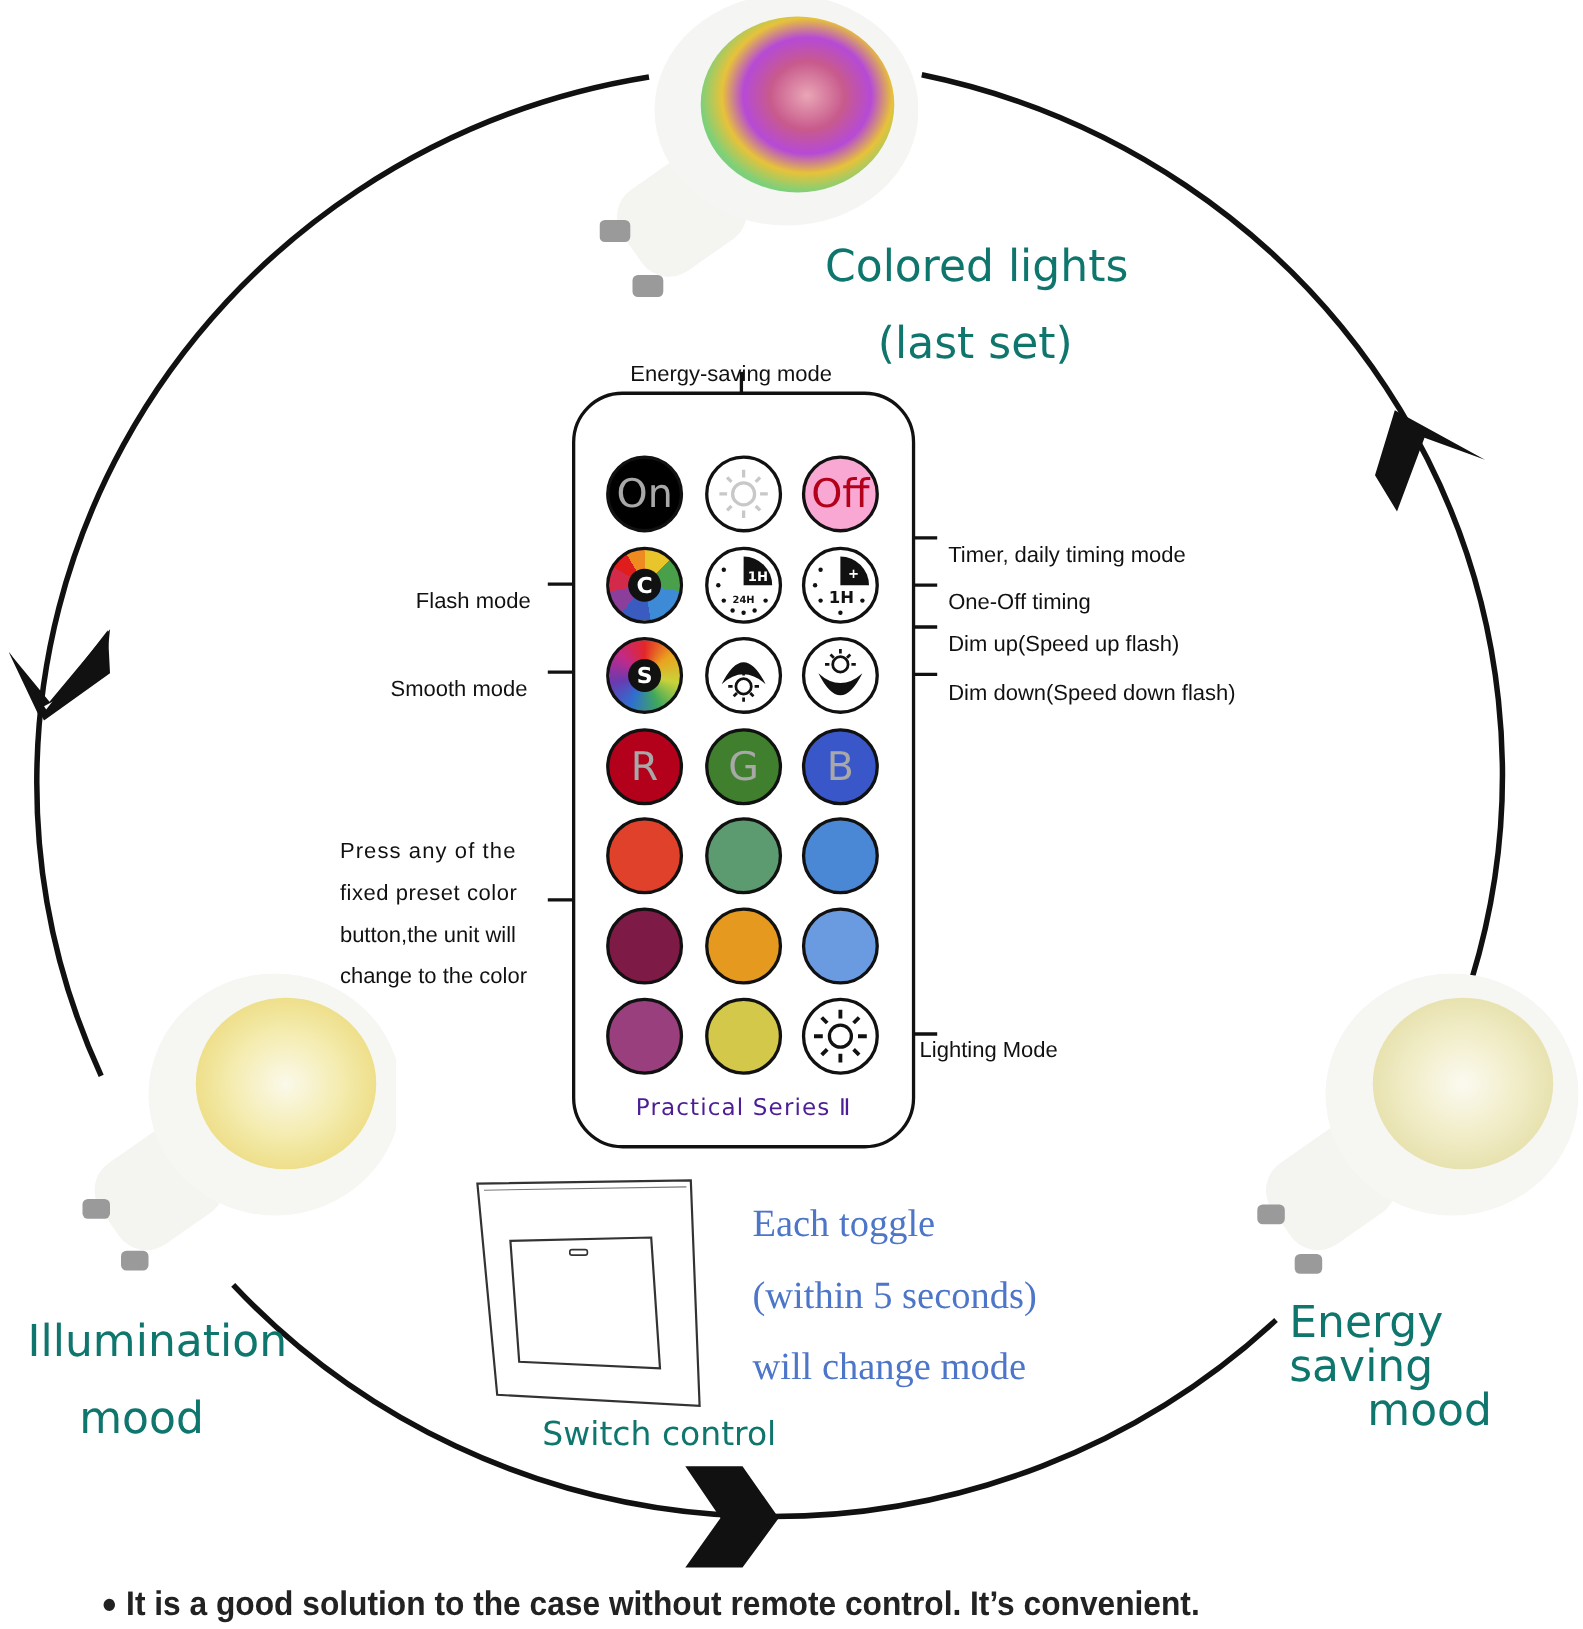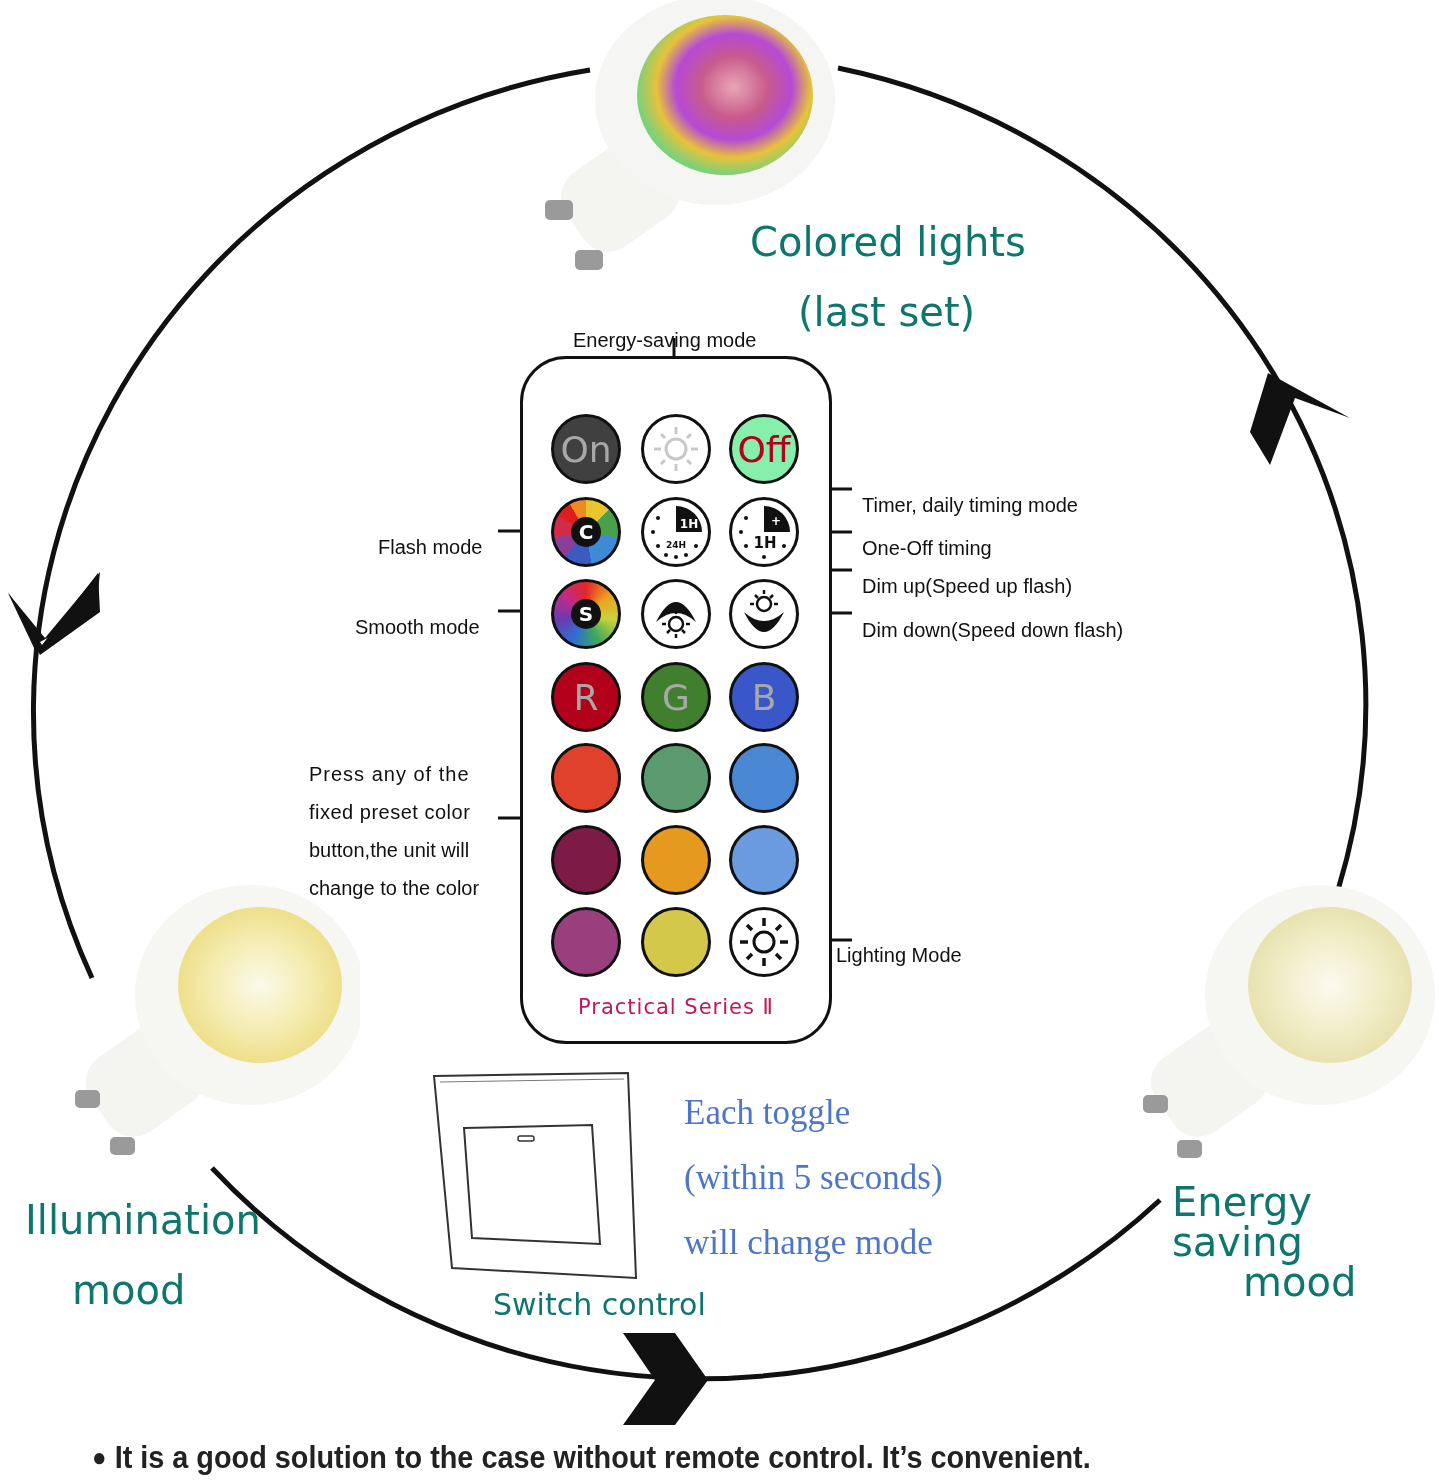--- a/index.html
+++ b/index.html
@@ -5,21 +5,21 @@
   html,body{margin:0;padding:0;background:#fff;}
   body{width:1439px;height:1481px;position:relative;overflow:hidden;font-family:"Liberation Sans",sans-serif;}
   .abs{position:absolute;}
   svg.stage{position:absolute;left:0;top:0;}
   .red{color:#0f766e;font-family:"DejaVu Sans",sans-serif;font-size:40px;line-height:1;}
   .blue{color:#4d76c9;font-family:Liberation Serif, serif;font-size:35px;line-height:1;}
   .lbl{font-family:"Liberation Sans",sans-serif;font-size:20px;color:#111;white-space:nowrap;line-height:1;margin-top:16px;}
   .remote{position:absolute;left:520px;top:356px;width:312px;height:688px;border:3px solid #111;border-radius:46px;background:#fff;box-sizing:border-box;}
   .btn{position:absolute;width:70px;height:70px;border-radius:50%;border:3px solid #111;box-sizing:border-box;display:flex;align-items:center;justify-content:center;}
   .btxt{font-family:"DejaVu Sans",sans-serif;font-size:36px;color:#a8a8a8;}
-  .series{position:absolute;left:0;width:100%;text-align:center;top:636px;font-family:"DejaVu Sans",sans-serif;font-size:21px;color:#be185d;letter-spacing:1px;}
+  .series{position:absolute;left:0;width:100%;text-align:center;top:636px;font-family:"DejaVu Sans",sans-serif;font-size:21px;color:#4c1d95;letter-spacing:1px;}
   .bottom{position:absolute;left:92px;top:1440px;font-family:"Liberation Sans",sans-serif;font-size:31px;font-weight:bold;color:#222;transform:scaleX(0.93);transform-origin:left;white-space:nowrap;}
 </style>
 </head>
 <body>
 
 <svg class="stage" width="1439" height="1481">
 
   <path d="M 590 70 A 665 650 0 0 0 92 978" fill="none" stroke="#111" stroke-width="5"></path>
   <path d="M 838 68 A 665 650 0 0 1 1338 890" fill="none" stroke="#111" stroke-width="5"></path>
   <path d="M 212 1168 A 665 650 0 0 0 1160 1200" fill="none" stroke="#111" stroke-width="5"></path>
@@ -116,39 +116,39 @@
 <div class="abs lbl" style="left:378px;top:521px">Flash mode</div>
 <div class="abs lbl" style="left:355px;top:601px">Smooth mode</div>
 <div class="abs lbl" style="left:309px;top:748px;letter-spacing:1px">Press any of the</div>
 <div class="abs lbl" style="left:309px;top:786px;letter-spacing:0.5px">fixed preset color</div>
 <div class="abs lbl" style="left:309px;top:824px">button,the unit will</div>
 <div class="abs lbl" style="left:309px;top:862px">change to the color</div>
 <div class="abs lbl" style="left:836px;top:929px">Lighting Mode</div>
 
 <div class="remote">
 
-  <div class="btn" style="left:28px;top:55px;background:#404040">
+  <div class="btn" style="left:28px;top:55px;background:#000000">
     <span class="btxt">On</span>
   </div>
   <div class="btn" style="left:118px;top:55px;background:#fff">
     <svg width="50" height="50">
         <circle cx="25" cy="25" r="10" fill="none" stroke="#c8c8c8" stroke-width="3"></circle>
         <g stroke="#c8c8c8" stroke-width="3">
           <line x1="25" y1="3" x2="25" y2="10"></line>
           <line x1="25" y1="40" x2="25" y2="47"></line>
           <line x1="3" y1="25" x2="10" y2="25"></line>
           <line x1="40" y1="25" x2="47" y2="25"></line>
           <line x1="10" y1="10" x2="14" y2="14"></line>
           <line x1="36" y1="36" x2="40" y2="40"></line>
           <line x1="40" y1="10" x2="36" y2="14"></line>
           <line x1="10" y1="40" x2="14" y2="36"></line>
         </g>
       </svg>
   </div>
-  <div class="btn" style="left:206px;top:55px;background:#86efac">
+  <div class="btn" style="left:206px;top:55px;background:#f9a8d4">
     <span class="btxt" style="color:#b3001b">Off</span>
   </div>
 
   <div class="btn" style="left:28px;top:138px;background:conic-gradient(#e8c52a 0 45deg,#4aa04a 45deg 100deg,#3d8bd6 100deg 170deg,#3a5bc0 170deg 220deg,#8b3f9a 220deg 260deg,#d42a4a 260deg 300deg,#e01d1d 300deg 330deg,#ee8a20 330deg 360deg)">
     <span style="width:30px;height:30px;border-radius:50%;background:#111;color:#fff;font-weight:bold;font-family:'DejaVu Sans',sans-serif;font-size:20px;display:flex;align-items:center;justify-content:center">C</span>
   </div>
   <div class="btn" style="left:118px;top:138px;background:#fff">
     <svg width="64" height="64">
       <path d="M32 6 L32 32 L58 32 A26 26 0 0 0 32 6Z" fill="#111"></path>
       <text x="45" y="28" font-family="DejaVu Sans,sans-serif" font-size="12" font-weight="bold" fill="#fff" text-anchor="middle">1H</text>

